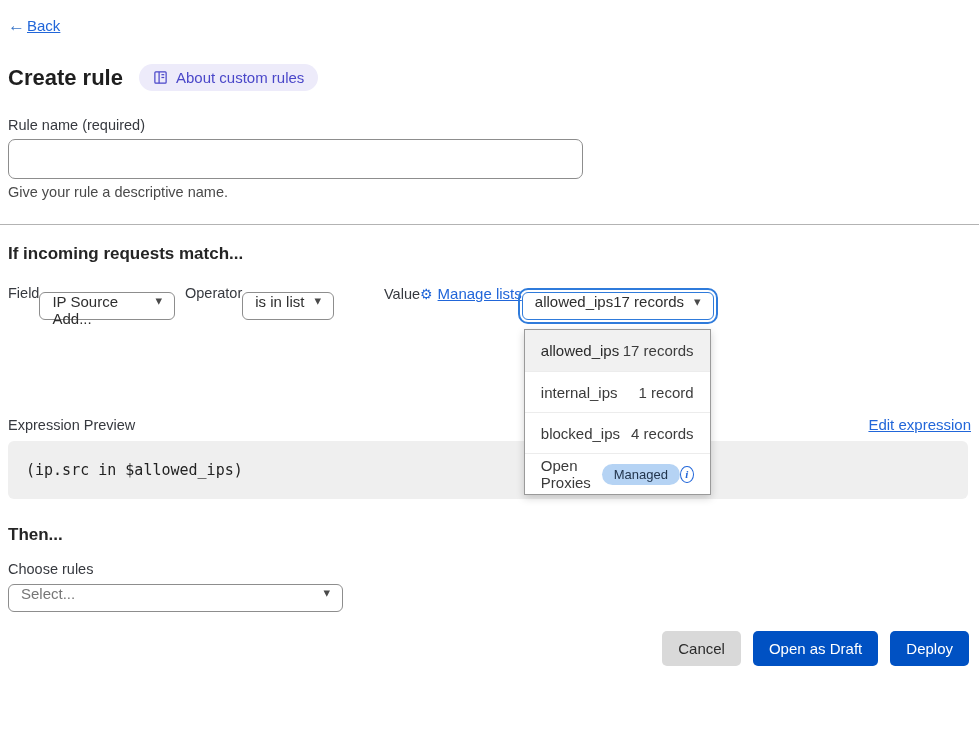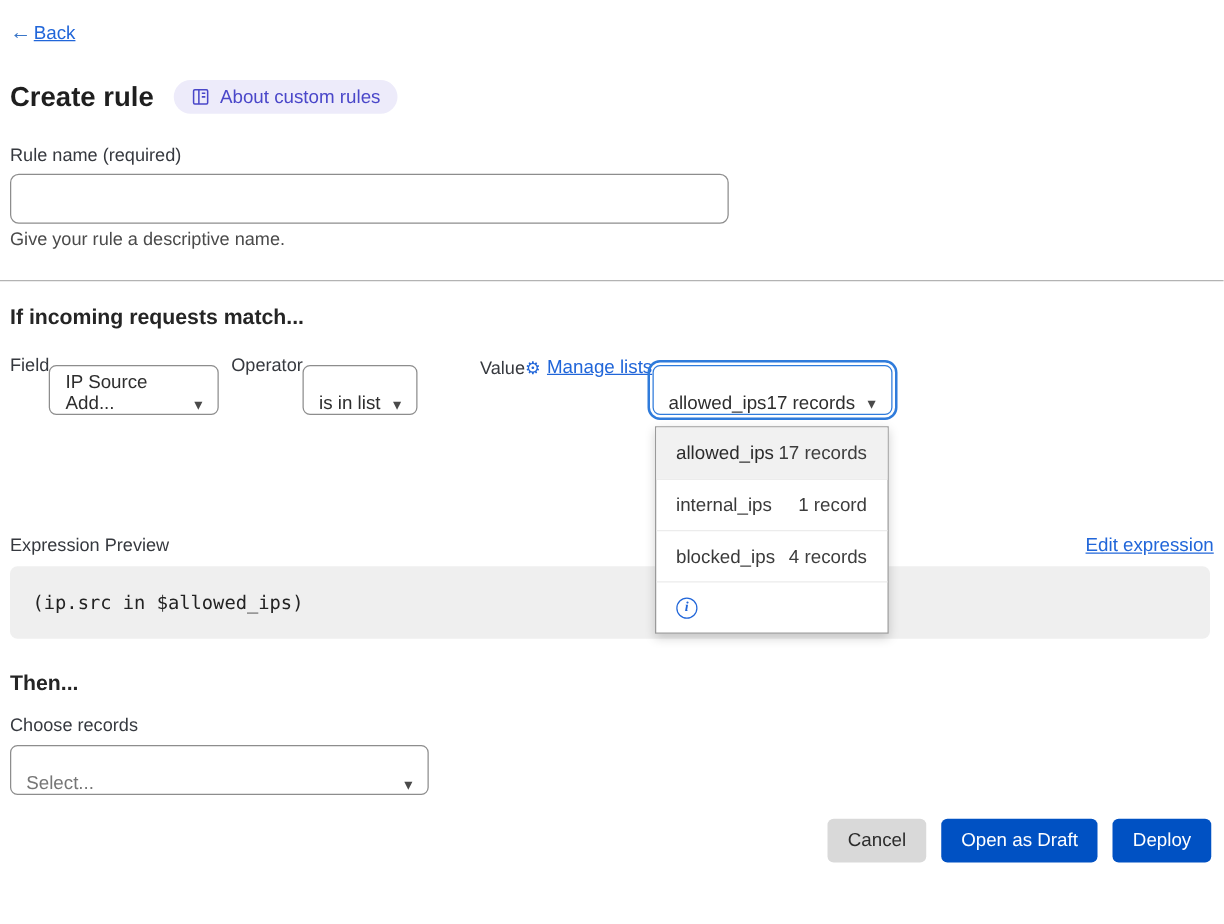--- a/index.html
+++ b/index.html
@@ -48,24 +48,24 @@
   .cond-col { display: flex; }
   .col-field { width: 167px; margin-right: 10px; }
   .col-operator { width: 167px; margin-right: 8px; }
   .col-value { width: 478px; }
   .cond-label { font-size: 14.5px; color: #36393f; height: 18px; }
   .value-header { display: flex; justify-content: space-between; align-items: baseline; height: 18px; margin-left: 24px; }
   .manage-link { font-size: 15px; display: inline-flex; align-items: center; gap: 5px; }
   .gear { font-size: 14px; text-decoration: none; display: inline-block; }
 
   .select {
-    margin-top: 7px; height: 40px;
+    margin-top: 7px; height: 28px;
     border: 1px solid #8d8d8d; border-radius: 6px;
     background: #fff; cursor: pointer;
-    display: flex; align-items: flex-end; justify-content: space-between;
+    display: flex; align-items: flex-start; justify-content: space-between;
     padding: 0 12px; font-size: 15px; color: #2e2e2e;
   }
   .caret { color: #4a4a4a; font-size: 13px; margin-left: 10px; }
   .placeholder { color: #767676; }
 
   .value-wrap { position: relative; }
   .select.focused {
     border: 1px solid #2f7bdb;
     outline: 2px solid #2f7bdb;
     outline-offset: 2px;
@@ -201,38 +201,42 @@
           </div>
           <div class="dd-row">
             <span>internal_ips</span>
             <span class="dd-records">1 record</span>
           </div>
           <div class="dd-row">
             <span>blocked_ips</span>
             <span class="dd-records">4 records</span>
           </div>
           <div class="dd-row">
+            <span class="dd-left">
+              <span>Open Proxies</span>
+              <span class="managed-pill">Managed</span>
+            </span>
             <span class="info-icon">i</span>
           </div>
         </div>
       </div>
     </div>
 
   </div>
 
   <div class="expr-header">
     <span class="expr-label">Expression Preview</span>
     <a class="link"><span class="underlined">Edit expression</span></a>
   </div>
   <div class="expr-box">
     <span>(ip.src in $allowed_ips)</span>
   </div>
 
   <div class="then-heading">Then...</div>
-  <div class="action-label">Choose records</div>
+  <div class="action-label">Choose rules</div>
   <div class="select action-select">
     <span class="placeholder">Select...</span>
     <span class="caret">▾</span>
   </div>
 
   <div class="footer">
     <button class="btn btn-gray">Cancel</button>
     <button class="btn btn-blue">Open as Draft</button>
     <button class="btn btn-blue">Deploy</button>
   </div>

